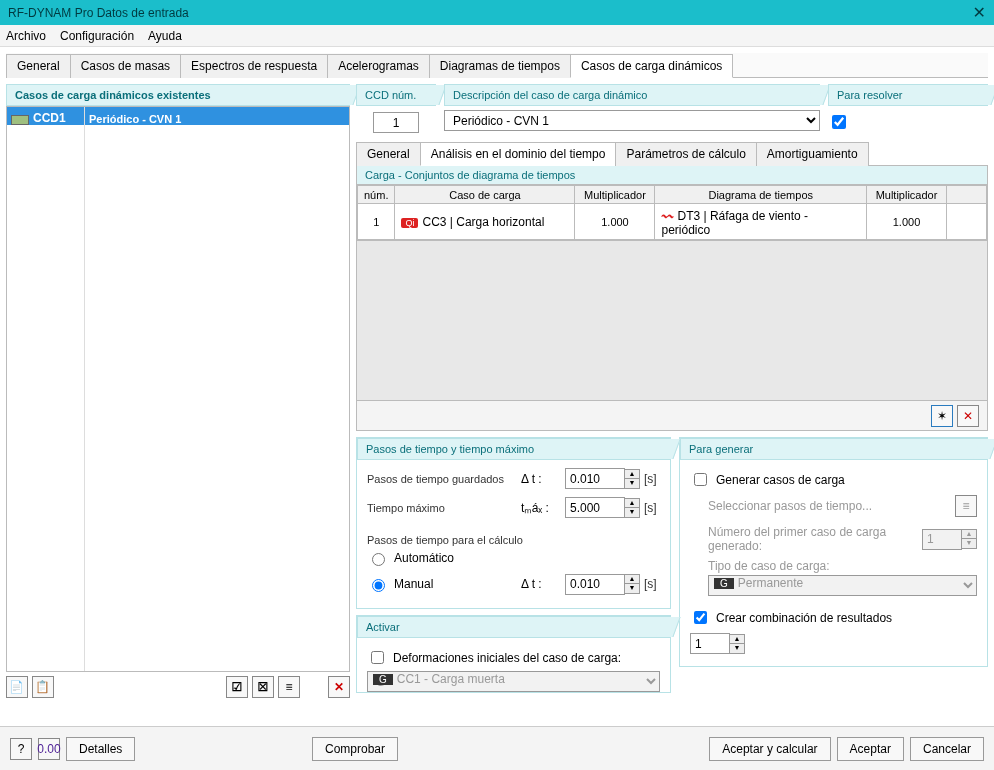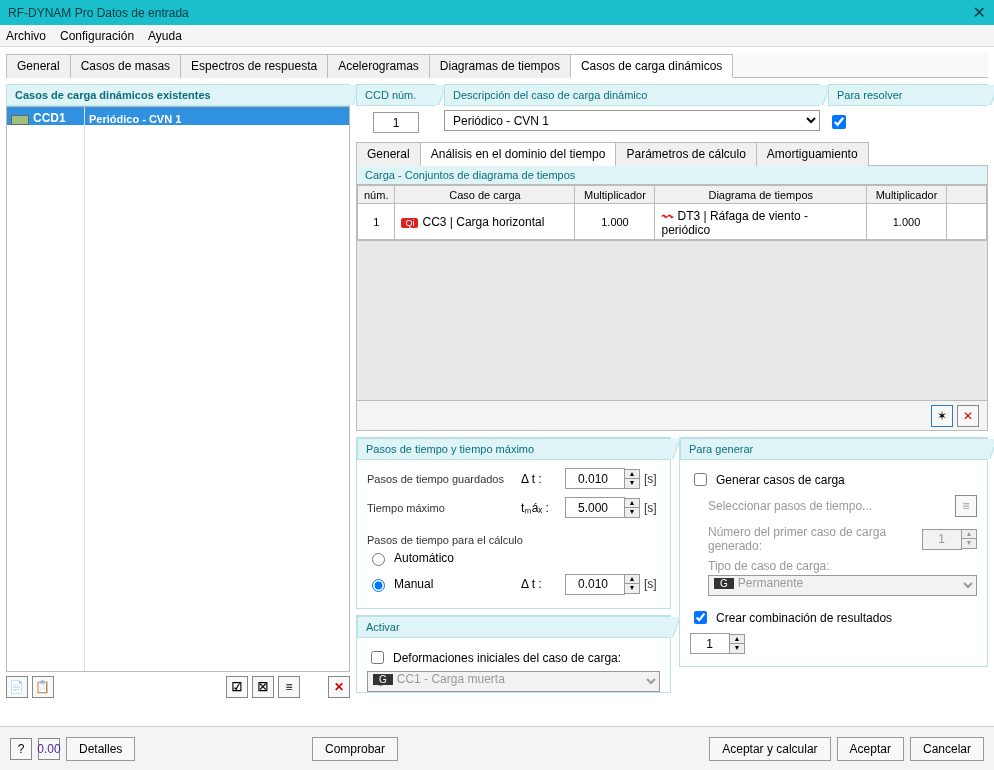--- a/index.html
+++ b/index.html
@@ -43,21 +43,21 @@
 table.grid td.left { text-align: left; }
 .grid-empty { height: 160px; background: #e8e8e8; border-top: 1px solid #bbb; }
 .grid-footer { height: 30px; background: #f4f4f4; display: flex; justify-content: flex-end; align-items: center; gap: 4px; padding-right: 8px; border-top: 1px solid #bbb; }
 .icon-btn { width: 22px; height: 22px; border: 1px solid #888; background: #f8f8f8; display: inline-flex; align-items: center; justify-content: center; cursor: pointer; font-size: 12px; }
 .bottom-blocks { display: flex; gap: 8px; }
 .col-block { flex: 1; display: flex; flex-direction: column; gap: 6px; }
 .form-block { border: 1px solid #b8e2e6; }
 .form-body { padding: 6px 10px; }
 .form-body .field-row { justify-content: space-between; margin-bottom: 4px; }
 .spin { display: inline-flex; align-items: center; }
-.spin input { width: 60px; text-align: right; padding-right: 16px; }
+.spin input { width: 60px; padding-right: 10px; }
 .spin .btns { display: flex; flex-direction: column; border: 1px solid #999; border-left: none; }
 .spin .btns span { width: 14px; height: 9px; font-size: 7px; line-height: 8px; text-align: center; background: #eee; cursor: pointer; border-bottom: 1px solid #999; }
 .spin .btns span:last-child { border-bottom: none; }
 .unit { width: 16px; color: #333; }
 .radio-row { display: flex; align-items: center; gap: 6px; margin: 4px 0; }
 .disabled { color: #999; }
 .disabled input, .disabled select { background: #f2f2f2; color: #999; }
 .toolbar-left { display: flex; gap: 4px; padding: 4px 0; }
 .footer { position: absolute; bottom: 0; left: 0; right: 0; height: 44px; background: #f4f4f4; border-top: 1px solid #ccc; display: flex; align-items: center; padding: 0 10px; justify-content: space-between; }
 .footer .fleft, .footer .fright { display: flex; gap: 6px; align-items: center; }

